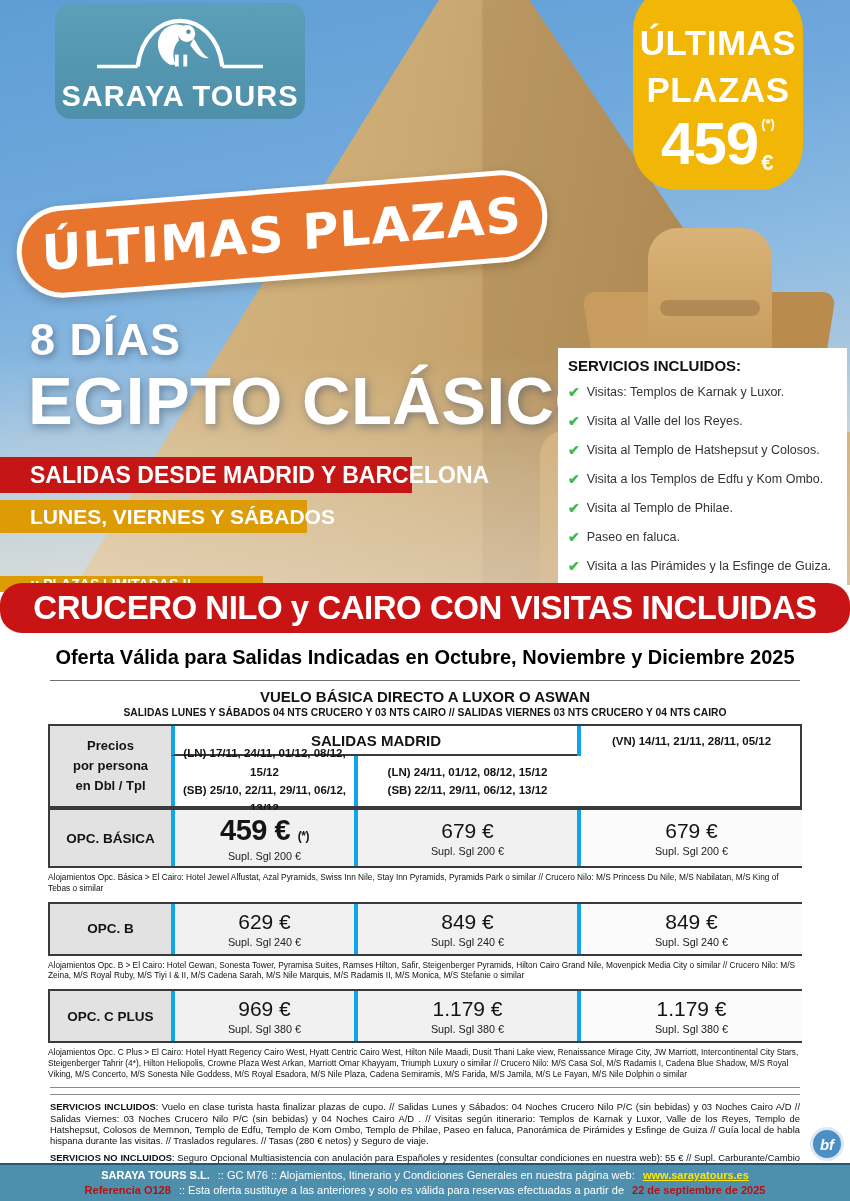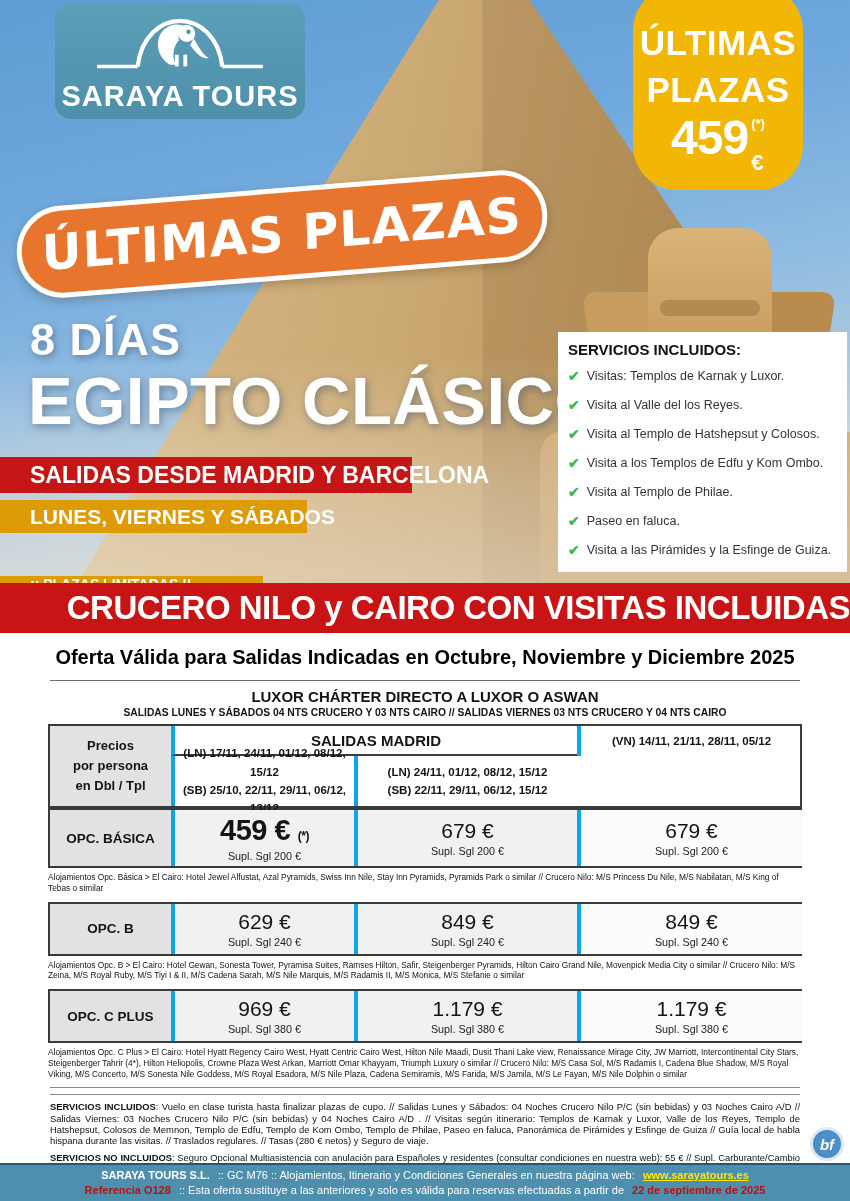--- a/index.html
+++ b/index.html
@@ -35,21 +35,21 @@
           display:flex; flex-direction:column; align-items:center; justify-content:flex-end; padding-bottom:8px;border-radius:16px; }
   .logo svg { display:block; }
   .logo-text { color:#fff; font-weight:700; font-size:29px; letter-spacing:1px; line-height:1; margin-top:2px; }
 
   
   .badge { position:absolute; left:633px; top:-14px; width:170px; height:204px; background:#F2B606;
            border-radius:44px; color:#fff; display:flex; flex-direction:column; align-items:center;
            justify-content:flex-end; padding-bottom:16px; }
   .badge-line { font-size:35px; font-weight:700; line-height:1.35; letter-spacing:0.5px; }
   .badge-price-row { display:flex; align-items:flex-start; margin-top:2px; }
-  .badge-price { font-size:48px; font-weight:800; line-height:0.95; letter-spacing:-1px; }
+  .badge-price { font-size:60px; font-weight:800; line-height:0.95; letter-spacing:-1px; }
   .badge-right { display:flex; flex-direction:column; align-items:flex-start; margin-left:3px; }
   .badge-star { font-size:13px; font-weight:700; line-height:1; margin-top:2px; }
   .badge-euro { font-size:22px; font-weight:700; line-height:1; margin-top:22px; }
 
   
   .ribbon { position:absolute; left:16px; top:188px; width:532px; height:92px;
             background:#E8752D; border:5px solid #fff; border-radius:48px;
             transform:rotate(-4.6deg); display:flex; align-items:center; justify-content:center;
             box-shadow:0 4px 10px rgba(60,40,20,0.25); }
   .ribbon-text { font-family:"DejaVu Sans", sans-serif; color:#fff; font-weight:800; font-size:49px;
@@ -62,30 +62,30 @@
           letter-spacing:0.5px; text-shadow:2px 3px 8px rgba(70,85,110,0.55); white-space:nowrap; }
 
   
   .banner { position:absolute; left:0; color:#fff; font-weight:700; display:flex; align-items:center;
             padding-left:30px; white-space:nowrap; }
   .banner-red   { top:457px; width:412px; height:36px; background:#C51515; font-size:23px; }
   .banner-gold1 { top:500px; width:307px; height:33px; background:#DD9B06; font-size:21px; }
   .banner-gold2 { top:539px; width:263px; height:16px; background:#DD9B06; font-size:14px;margin-top:37px; }
 
   
-  .services { position:absolute; left:558px; top:332px; width:289px; height:240px; background:#fff;
+  .services { position:absolute; left:558px; top:348px; width:289px; height:240px; background:#fff;
               padding:9px 8px 6px 10px; }
   .services-title { font-size:15px; font-weight:700; color:#111; margin-bottom:3px; }
   .services ul { list-style:none; }
   .services li { display:flex; align-items:center; font-size:12.5px; color:#333; height:29px; }
   .check { color:#3DBB4E; font-size:14px; font-weight:700; margin-right:7px; }
 
   
   .redband { position:absolute; left:0; top:583px; width:850px; height:50px; background:#C81414;
-             display:flex; align-items:center; justify-content:flex-end; }
+             display:flex; align-items:center; justify-content:center;border-radius:22px; }
   .redband-text { color:#fff; font-weight:800; font-size:33px; letter-spacing:-0.5px; white-space:nowrap; }
 
   
   .content { position:absolute; top:633px; left:0; width:850px; color:#141414; }
   .offer { text-align:center; font-size:20px; font-weight:700; margin-top:13px; color:#000; }
   .rule  { border-top:1.6px solid #6e6e6e; margin:11px 50px 7px; }
   .rule-thin { border-top:1.2px solid #8a8a8a; margin:6px 50px; }
   .charter-title { text-align:center; font-size:15px; font-weight:700; }
   .charter-sub   { text-align:center; font-size:10.3px; font-weight:700; margin-top:2px; margin-bottom:6px; }
 
@@ -216,41 +216,41 @@
     </ul>
   </div>
 
   <div class="redband">
     <div class="redband-text">CRUCERO NILO y CAIRO CON VISITAS INCLUIDAS</div>
   </div>
 
   <div class="content">
     <div class="offer">Oferta Válida para Salidas Indicadas en Octubre, Noviembre y Diciembre 2025</div>
     <div class="rule"></div>
-    <div class="charter-title">LUXOR CHÁRTER DIRECTO A LUXOR O ASWAN</div>
+    <div class="charter-title">VUELO BÁSICA DIRECTO A LUXOR O ASWAN</div>
     <div class="charter-sub">SALIDAS LUNES Y SÁBADOS 04 NTS CRUCERO Y 03 NTS CAIRO // SALIDAS VIERNES 03 NTS CRUCERO Y 04 NTS CAIRO</div>
 
     <div class="tbl-unit tbl-header">
       <div class="cell corner">
         <div>Precios</div>
         <div>por persona</div>
         <div>en Dbl / Tpl</div>
       </div>
       <div class="cell grouphead bl bb" style="grid-column:2/4;">SALIDAS MADRID</div>
       <div class="cell datecell bl">
         <div>(VN) 14/11, 21/11, 28/11, 05/12</div>
         <div></div>
       </div>
       <div class="cell datecell bl">
         <div>(LN) 17/11, 24/11, 01/12, 08/12, 15/12</div>
         <div>(SB) 25/10, 22/11, 29/11, 06/12, 13/12</div>
       </div>
       <div class="cell datecell bl">
         <div>(LN) 24/11, 01/12, 08/12, 15/12</div>
-        <div>(SB) 22/11, 29/11, 06/12, 15/12</div>
+        <div>(SB) 22/11, 29/11, 06/12, 13/12</div>
       </div>
     </div>
 
     <div class="tbl-unit r-basica">
       <div class="cell rowlabel">OPC. BÁSICA</div>
       <div class="cell madrid-bg bl">
         <div class="price-big"><span>459 € </span><span class="star">(*)</span></div>
         <div class="price-suppl">Supl. Sgl 200 €</div>
       </div>
       <div class="cell madrid-bg bl">

